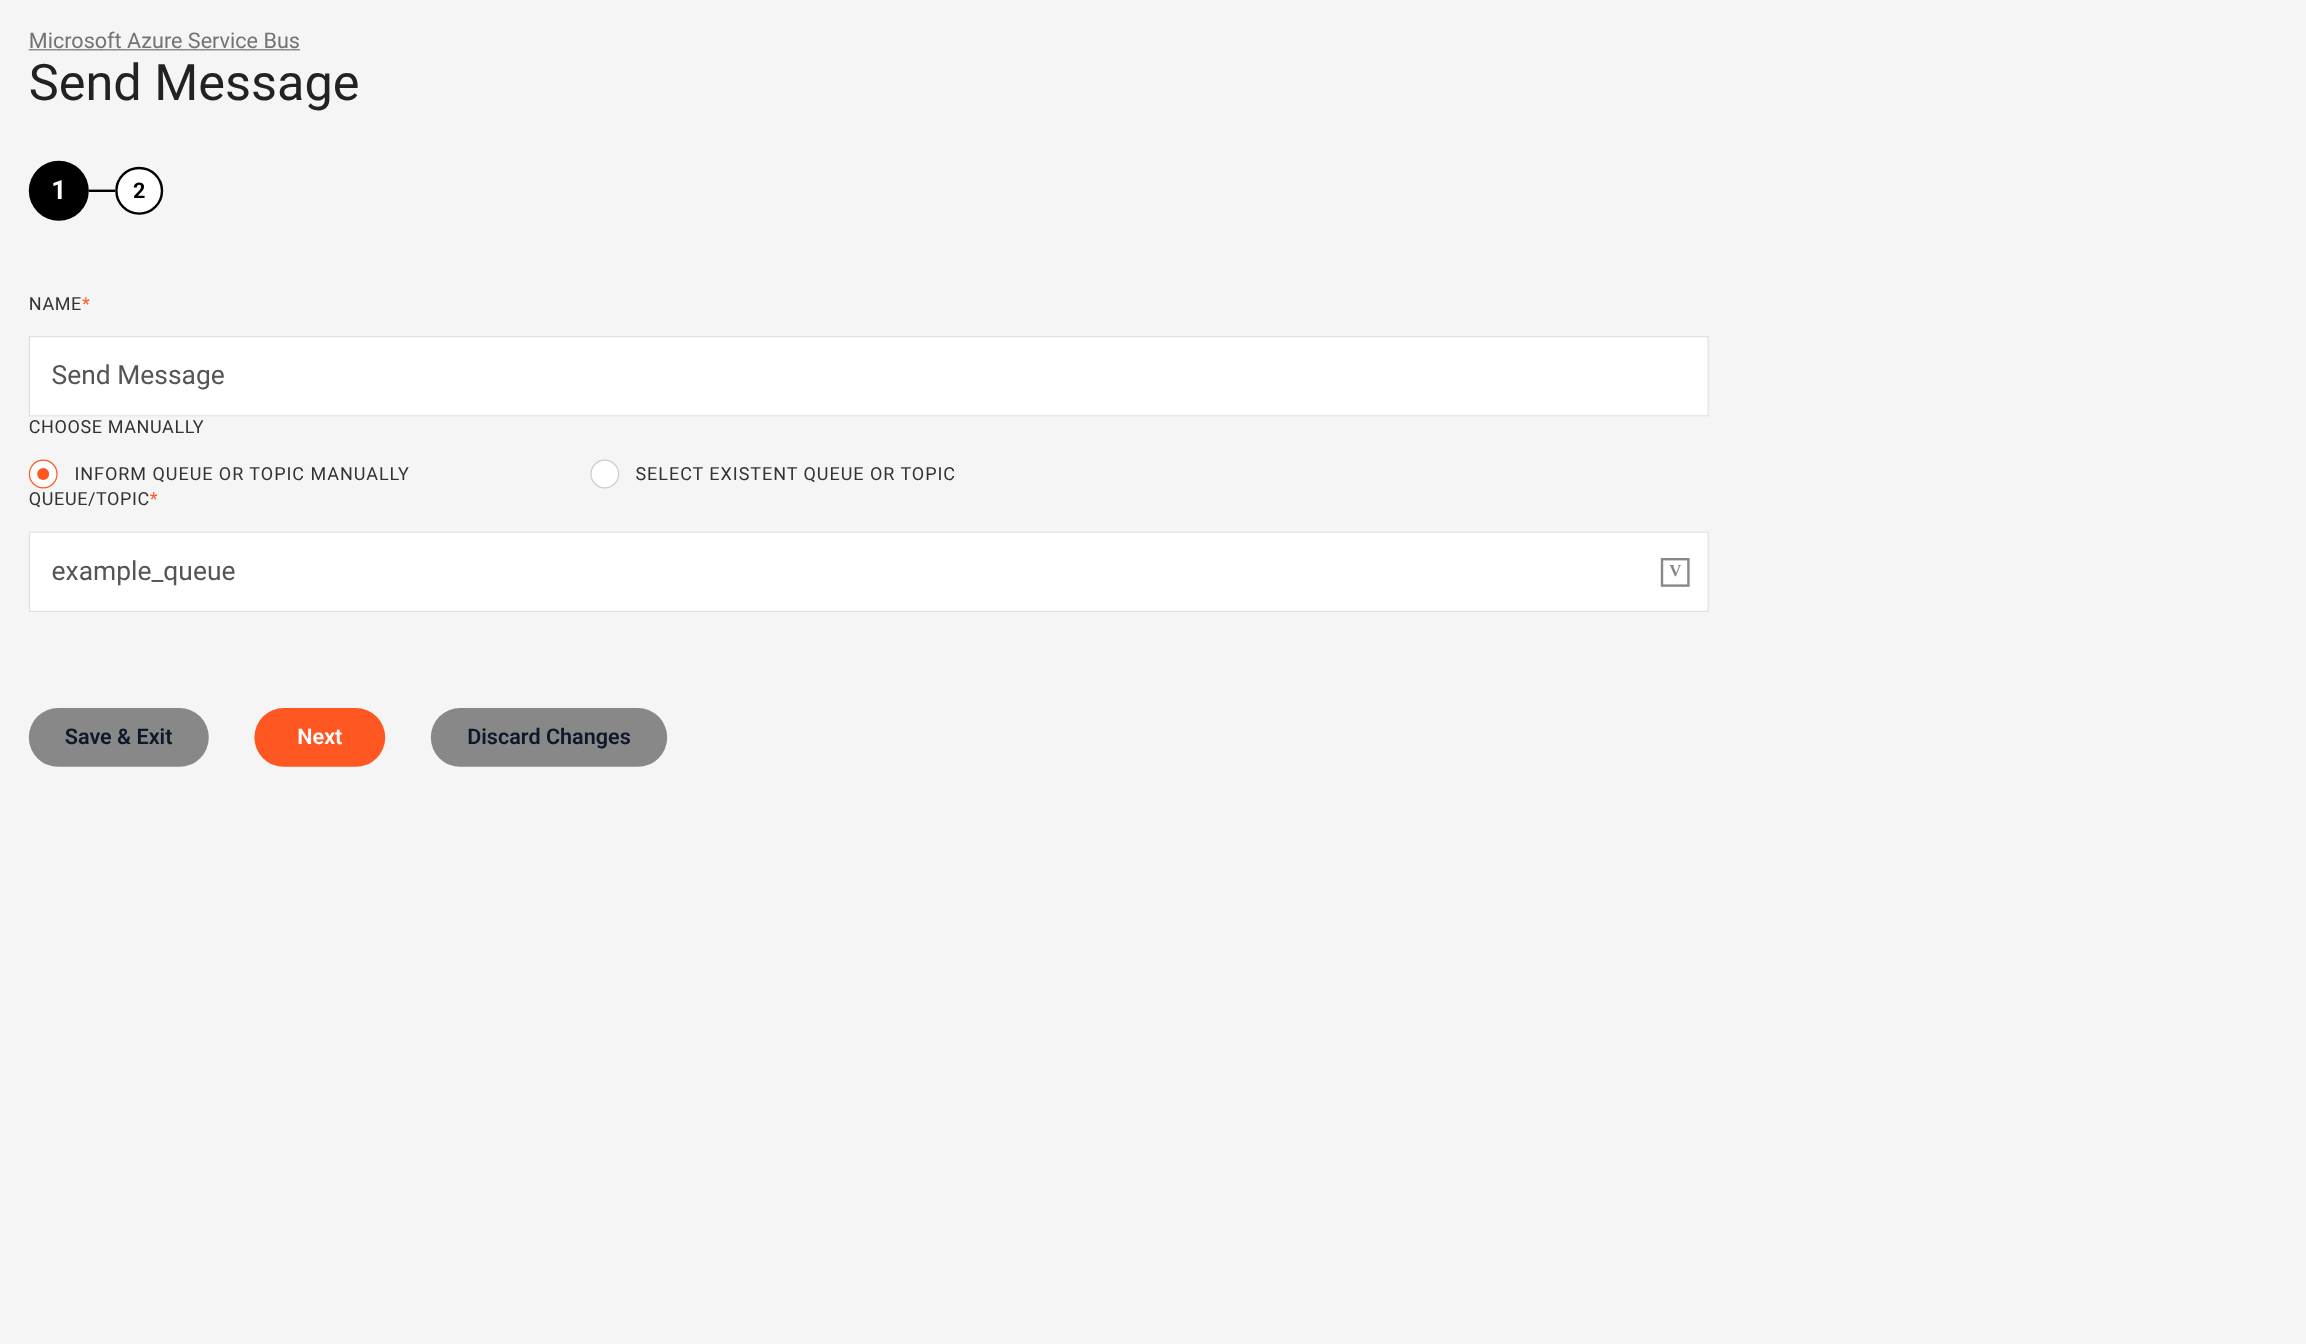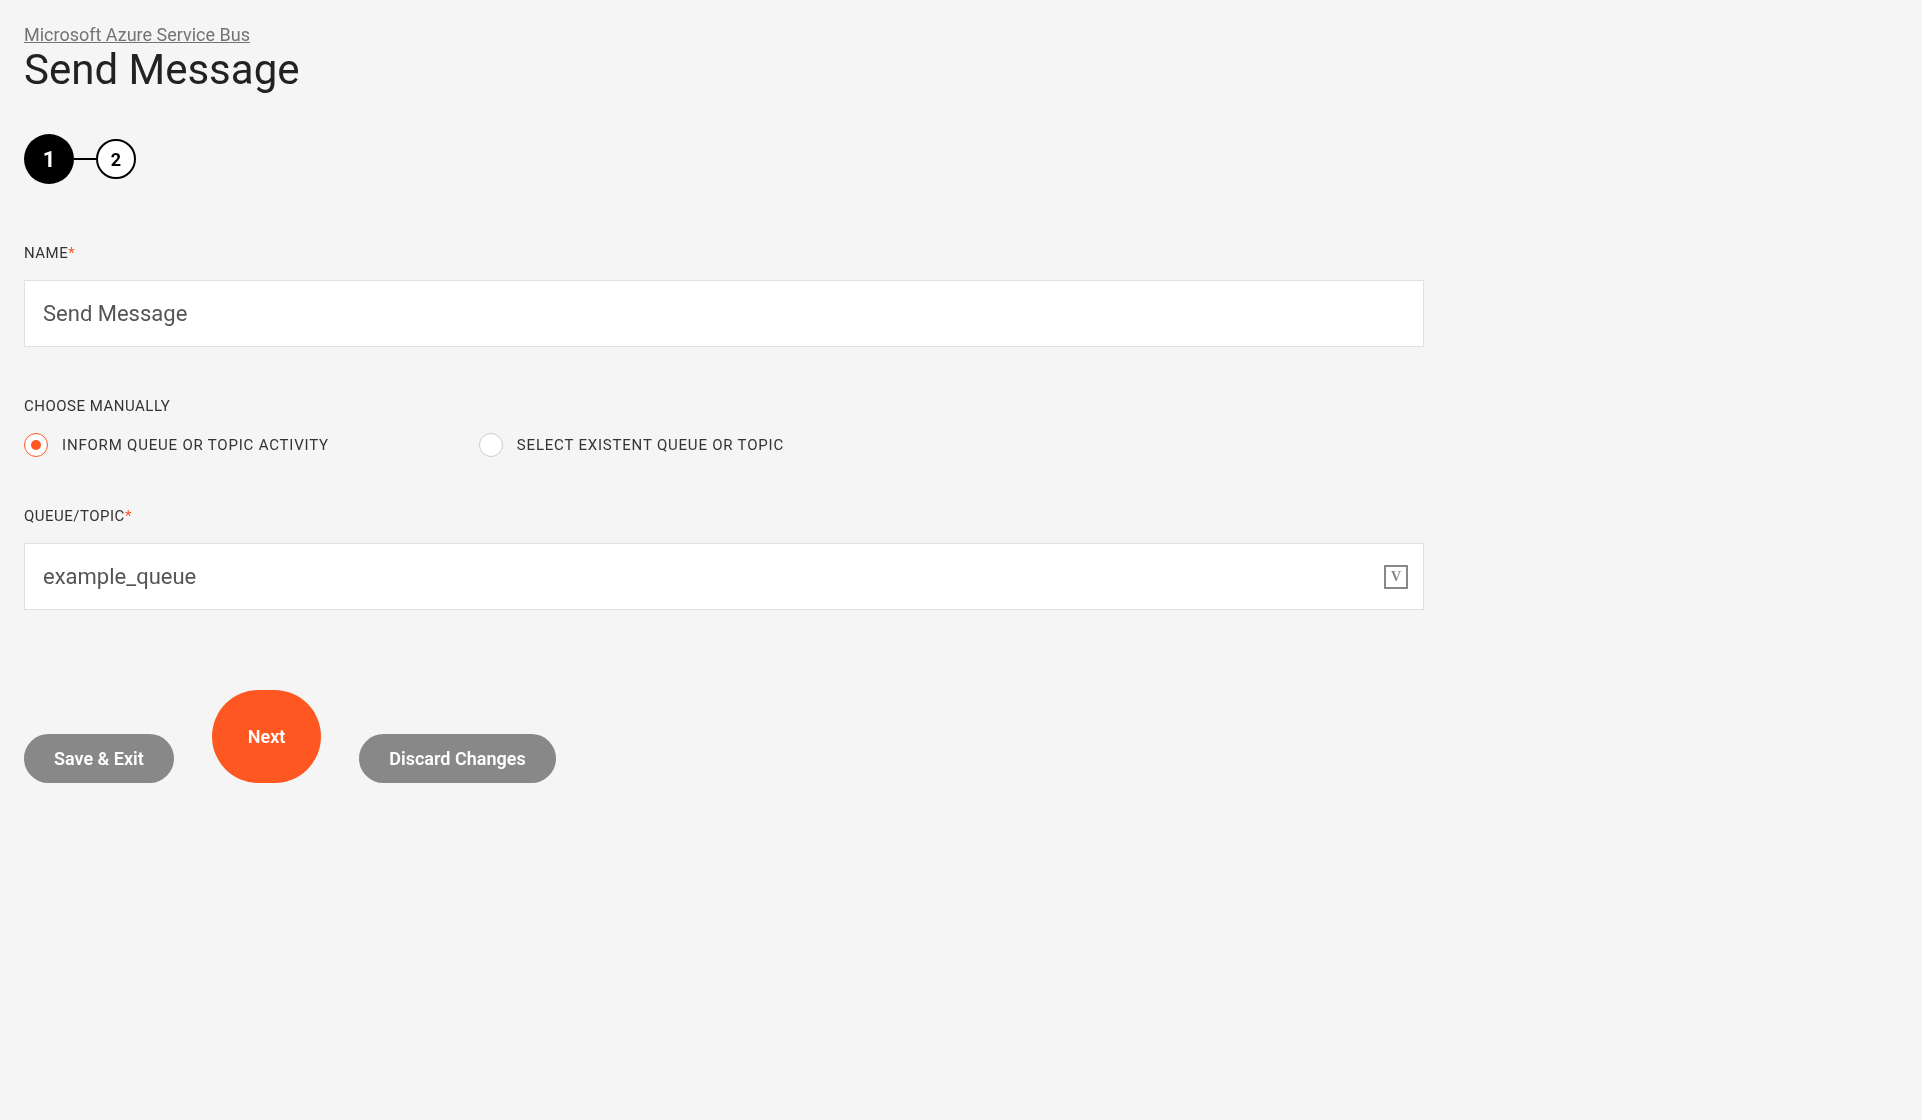--- a/index.html
+++ b/index.html
@@ -51,21 +51,20 @@
       width: 40px;
       height: 40px;
       font-size: 18px;
     }
     .step-connector {
       width: 22px;
       height: 2px;
       background: #000;
     }
     .form-group {
-      margin-bottom: 50px;
     }
     .label {
       font-size: 15px;
       letter-spacing: 0.5px;
       color: #333;
       margin-bottom: 18px;
       display: block;
     }
     .required {
       color: #ff5722;
@@ -146,22 +145,21 @@
       padding: 14px 30px;
       border-radius: 999px;
       border: none;
       font-size: 18px;
       font-weight: 600;
       cursor: pointer;
       font-family: inherit;
     }
     .btn-gray {
       background: #888;
-      color: #ffffff;
-      margin-top: 44px;
+      color: #0f172a;
     }
     .btn-orange {
       background: #ff5722;
       color: #fff;
       padding: 4px 36px;
     }
   </style>
 </head>
 <body>
 
@@ -184,21 +182,21 @@
   <input type="text" class="text-input" value="Send Message" style="">
 </div>
 
 <div class="form-group">
   <label class="label">CHOOSE MANUALLY</label>
   <div class="radio-group">
     <div class="radio-option">
       <div class="radio-circle selected">
         <div class="radio-dot"></div>
       </div>
-      <span class="radio-label">INFORM QUEUE OR TOPIC ACTIVITY</span>
+      <span class="radio-label">INFORM QUEUE OR TOPIC MANUALLY</span>
     </div>
     <div class="radio-option">
       <div class="radio-circle"></div>
       <span class="radio-label">SELECT EXISTENT QUEUE OR TOPIC</span>
     </div>
   </div>
 </div>
 
 <div class="form-group">
   <label class="label">

